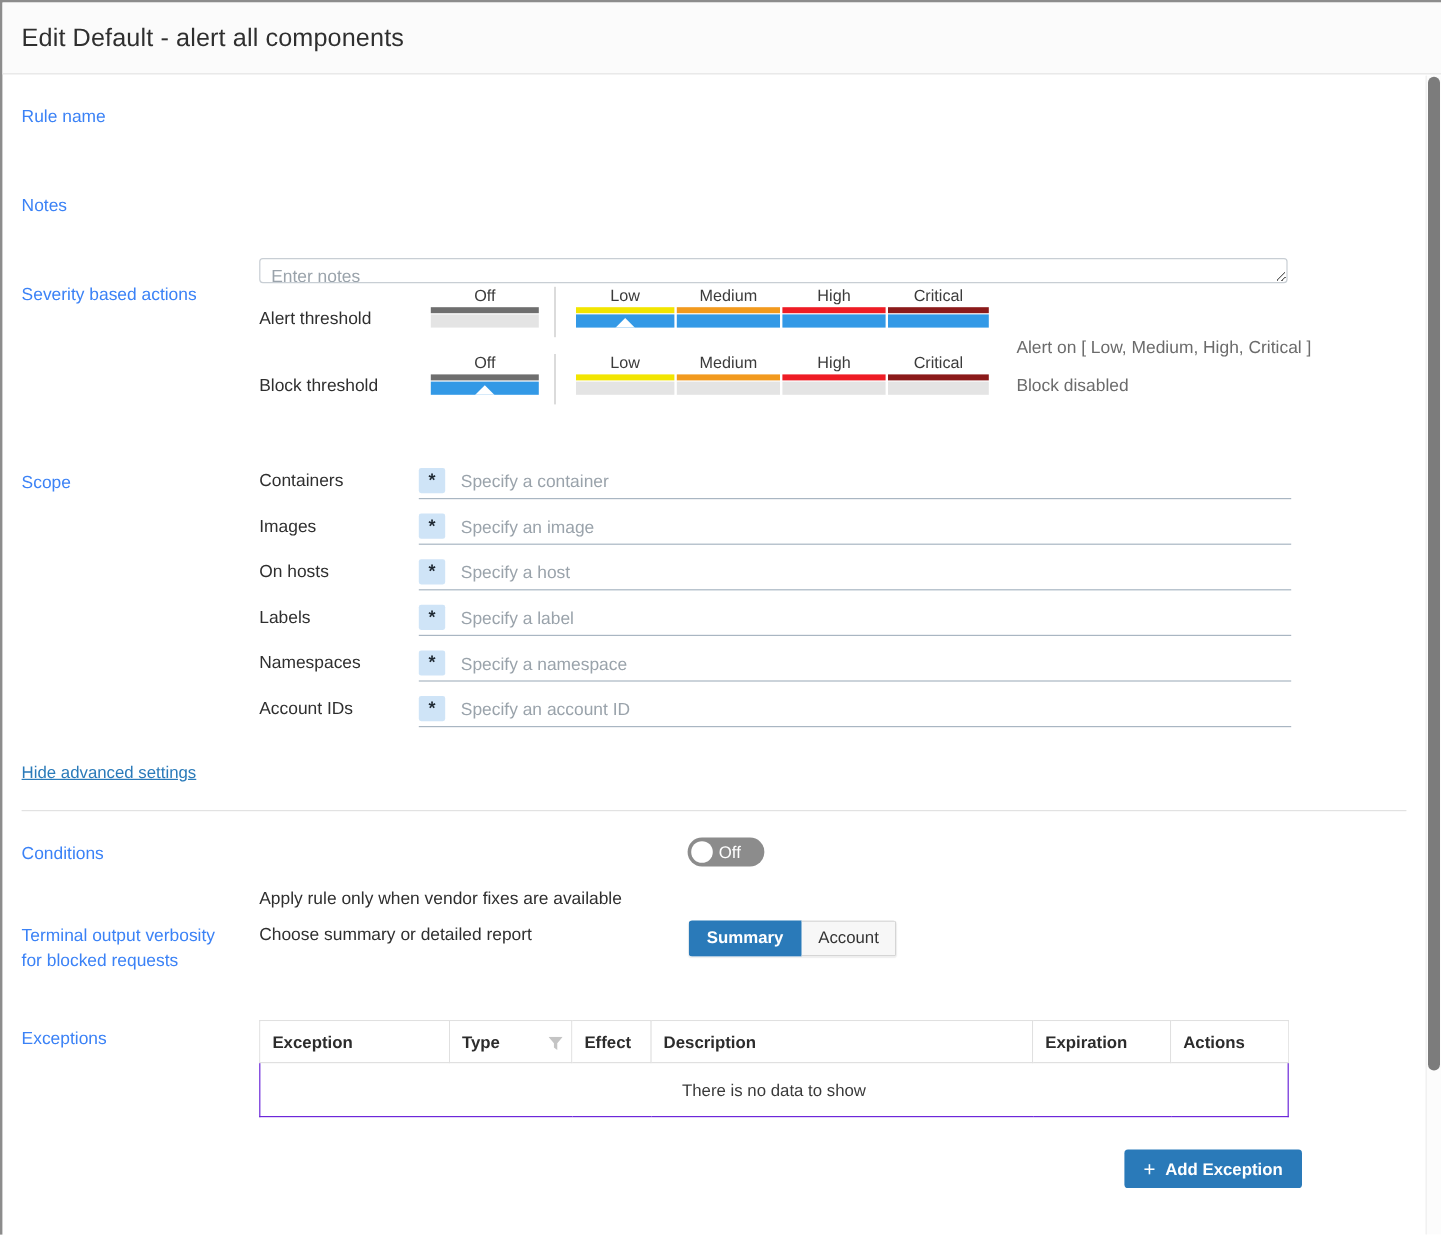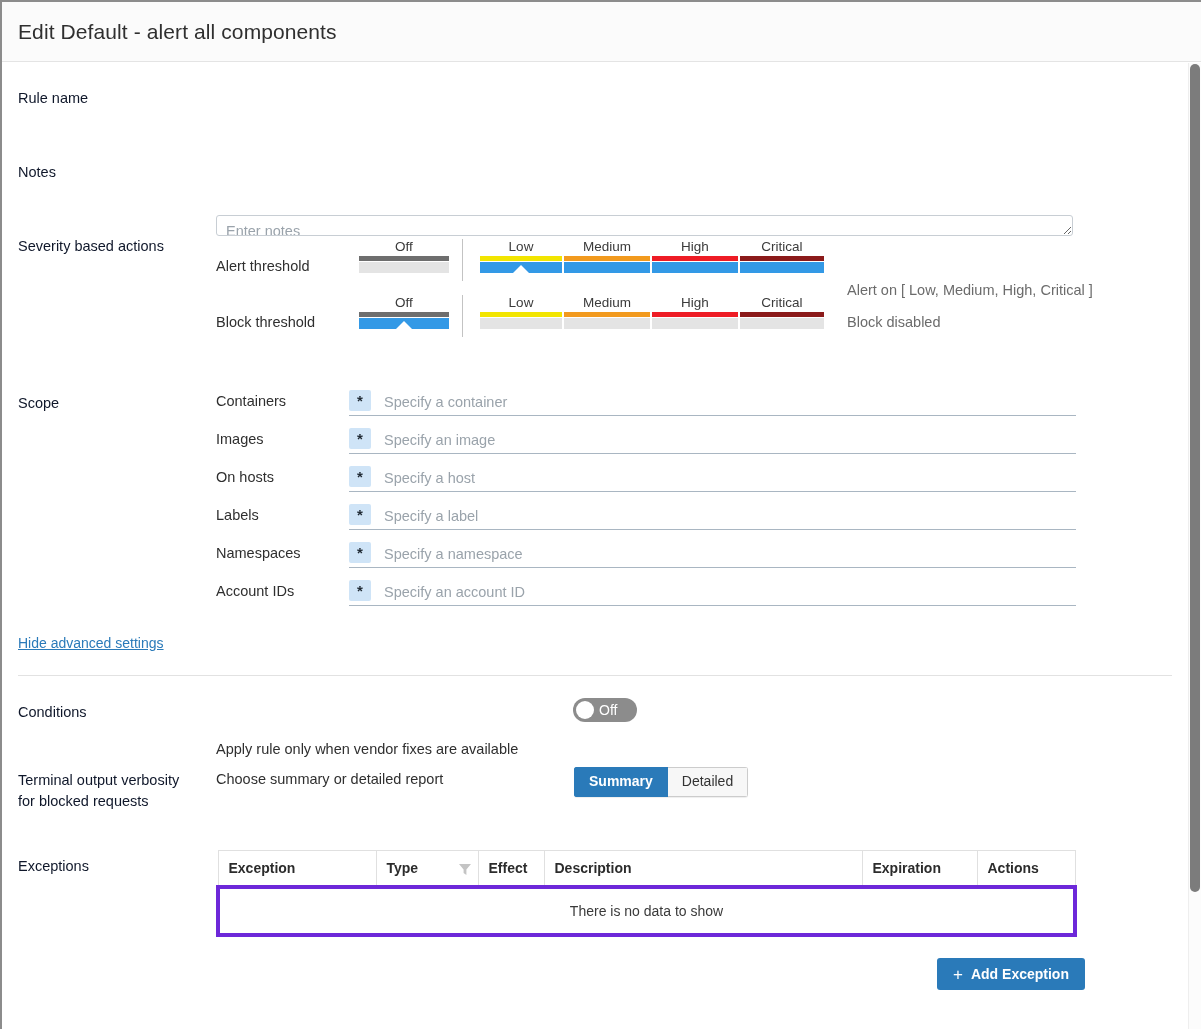--- a/index.html
+++ b/index.html
@@ -66,21 +66,21 @@
     width: 10px;
     height: 828px;
     background: #7c7c7c;
     border-radius: 5px;
   }
 
   
   .row-label {
     position: absolute;
     font-size: 14.5px;
-    color: #0f172a;
+    color: #3b82f6;
     line-height: 20px;
   }
   .sub-label {
     position: absolute;
     font-size: 14.5px;
     color: #2f2f2f;
     line-height: 20px;
   }
 
   
@@ -290,21 +290,21 @@
     text-align: left;
     padding: 9px 10px;
     font-weight: 700;
     color: #2c2c2c;
     background: #ffffff;
     height: 31px;
     box-sizing: border-box;
     position: relative;
   }
   .ex-table td {
-    border: 4px solid #6d28d9;
+    border: 1px solid #6d28d9;
     padding: 14px 10px;
     color: #3a3a3a;
     text-align: center;
     background: #ffffff;
   }
   .filter-icon {
     position: absolute;
     right: 7px; top: 11px;
     width: 12px; height: 11px;
   }
@@ -478,21 +478,21 @@
       <div class="tlabel">Off</div>
     </div>
 
     <div class="row-label" style="left:16px; top:707px; width:180px; line-height:21px;">
       <span>Terminal output verbosity</span><br>
       <span>for blocked requests</span>
     </div>
     <div class="sub-label" style="left:214px; top:706px;">Choose summary or detailed report</div>
     <div class="segbtns" style="top:704px;">
       <div class="segbtn selected">Summary</div>
-      <div class="segbtn">Detailed</div>
+      <div class="segbtn">Account</div>
     </div>
 
     <div class="row-label" style="left:16px; top:793px;">Exceptions</div>
     <table class="ex-table" style="top:787px;">
       <colgroup>
         <col style="width:158px">
         <col style="width:102px">
         <col style="width:66px">
         <col style="width:318px">
         <col style="width:115px">

